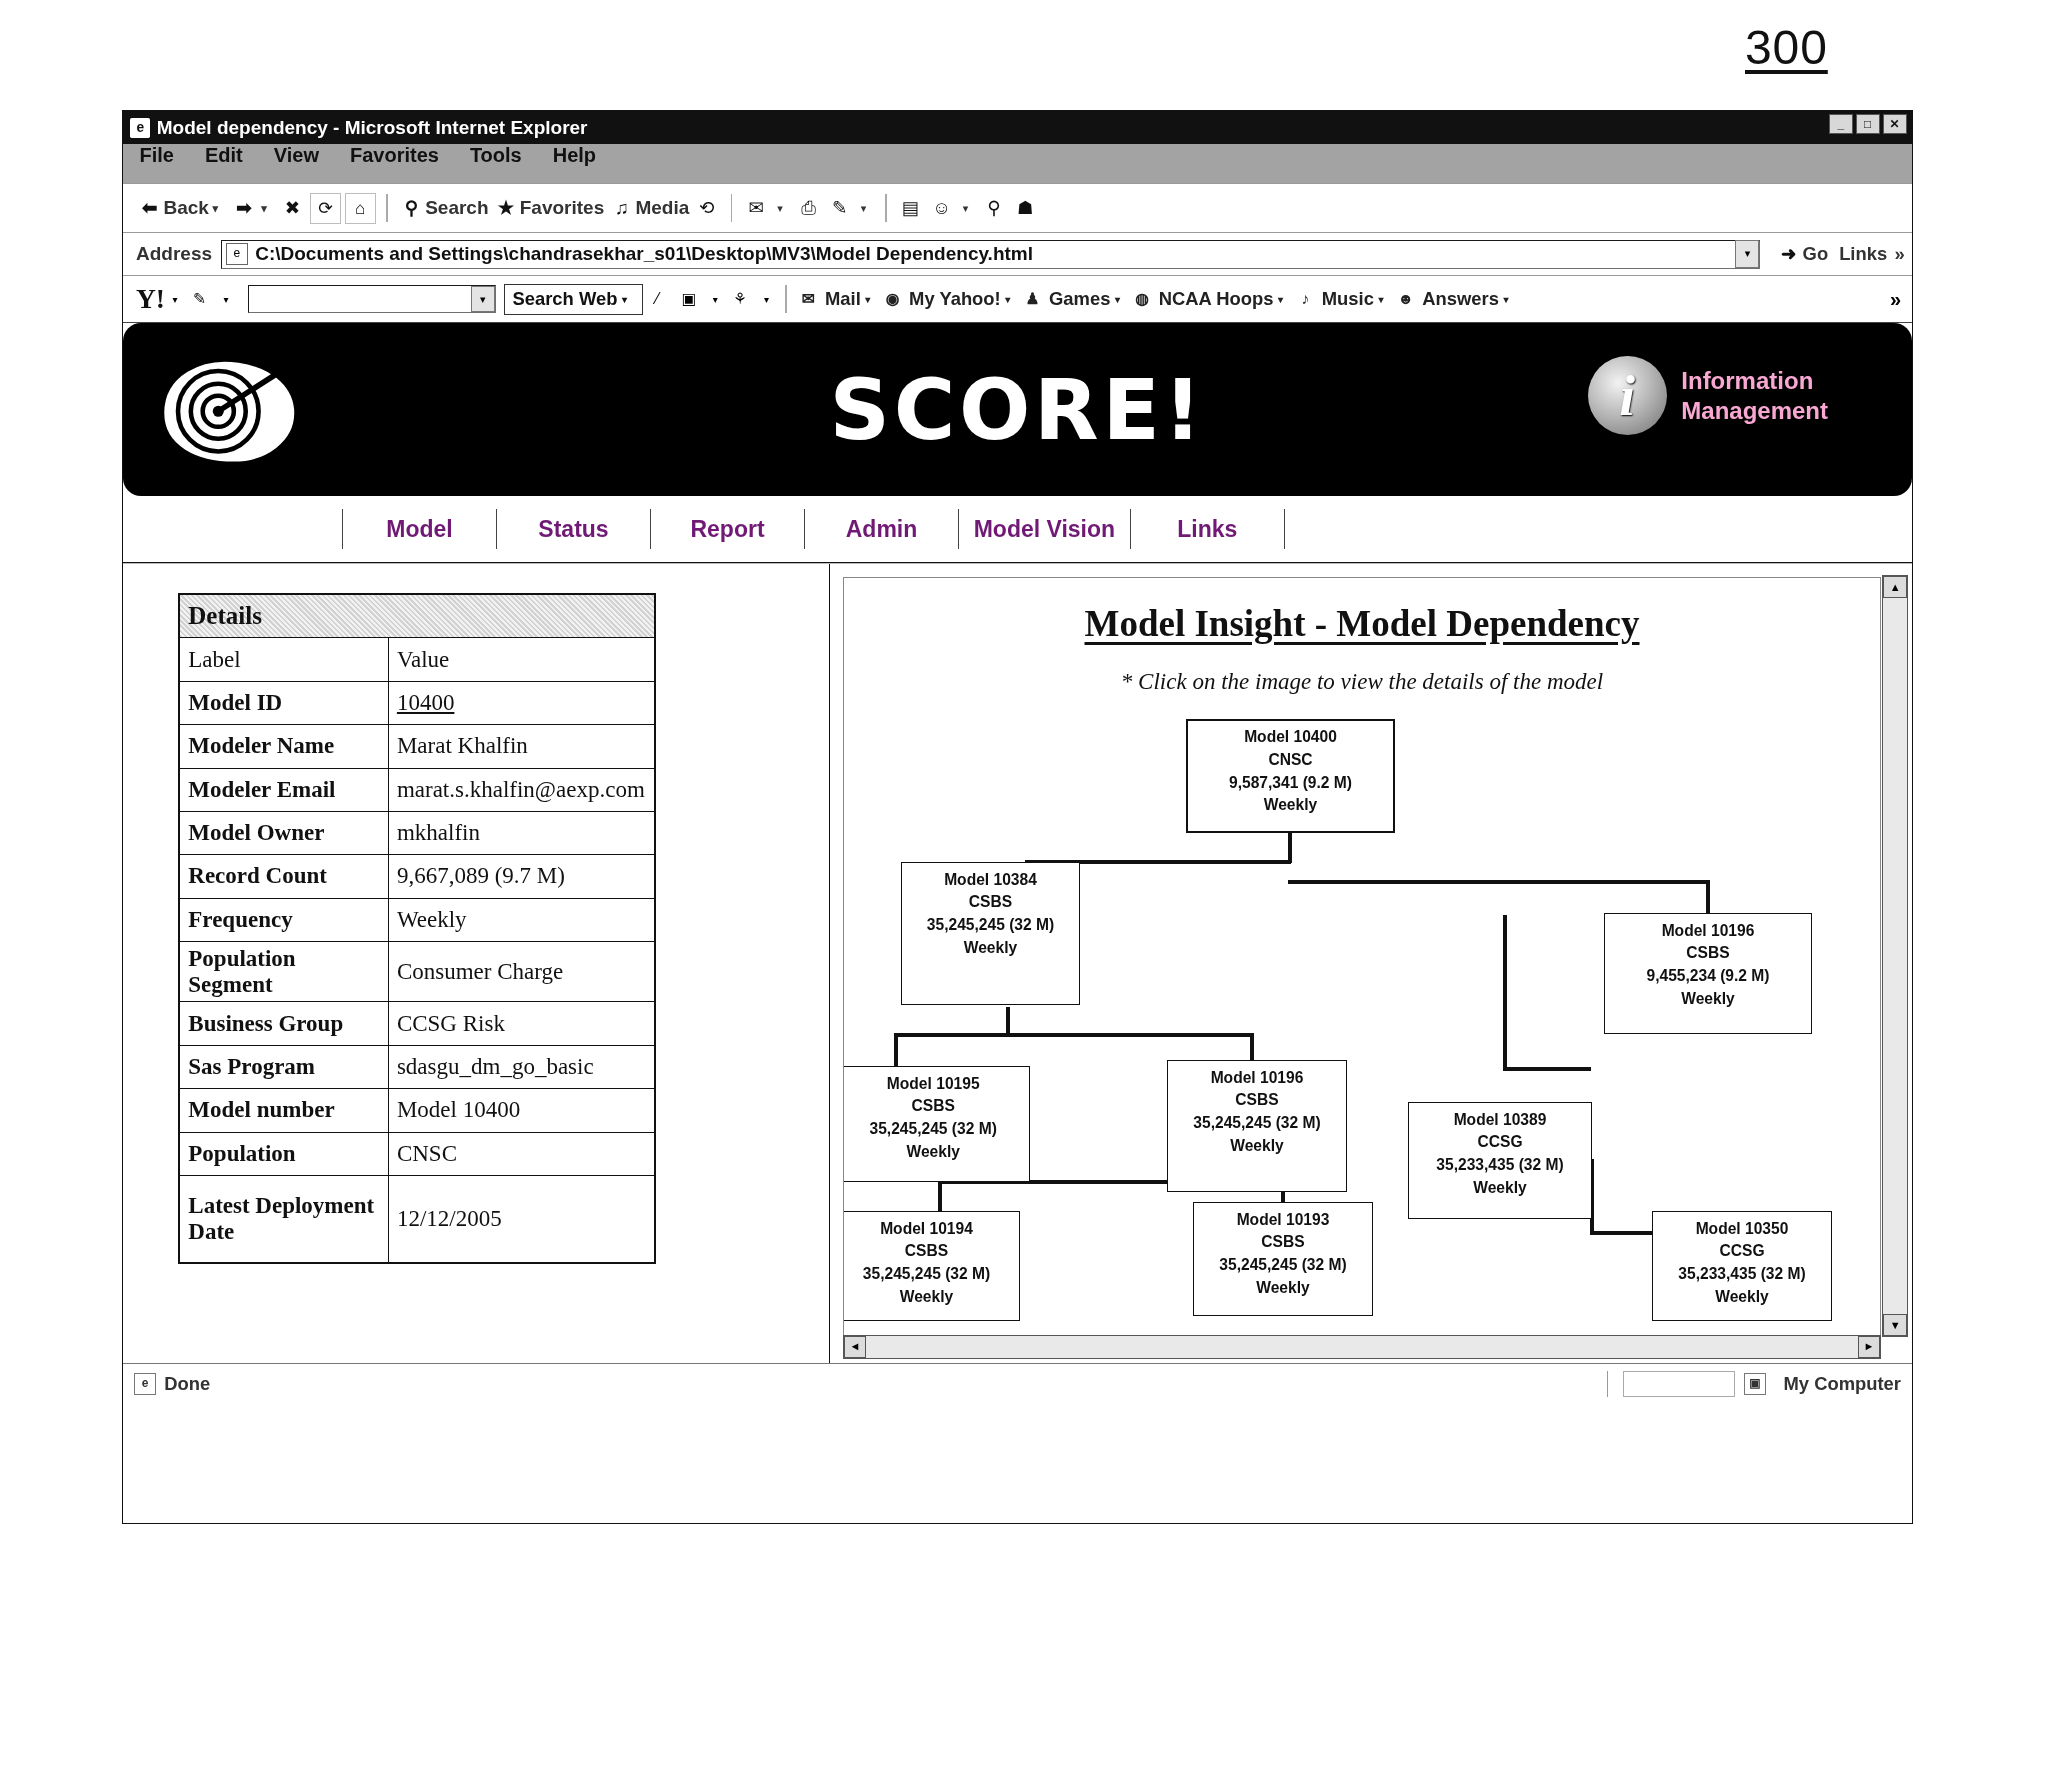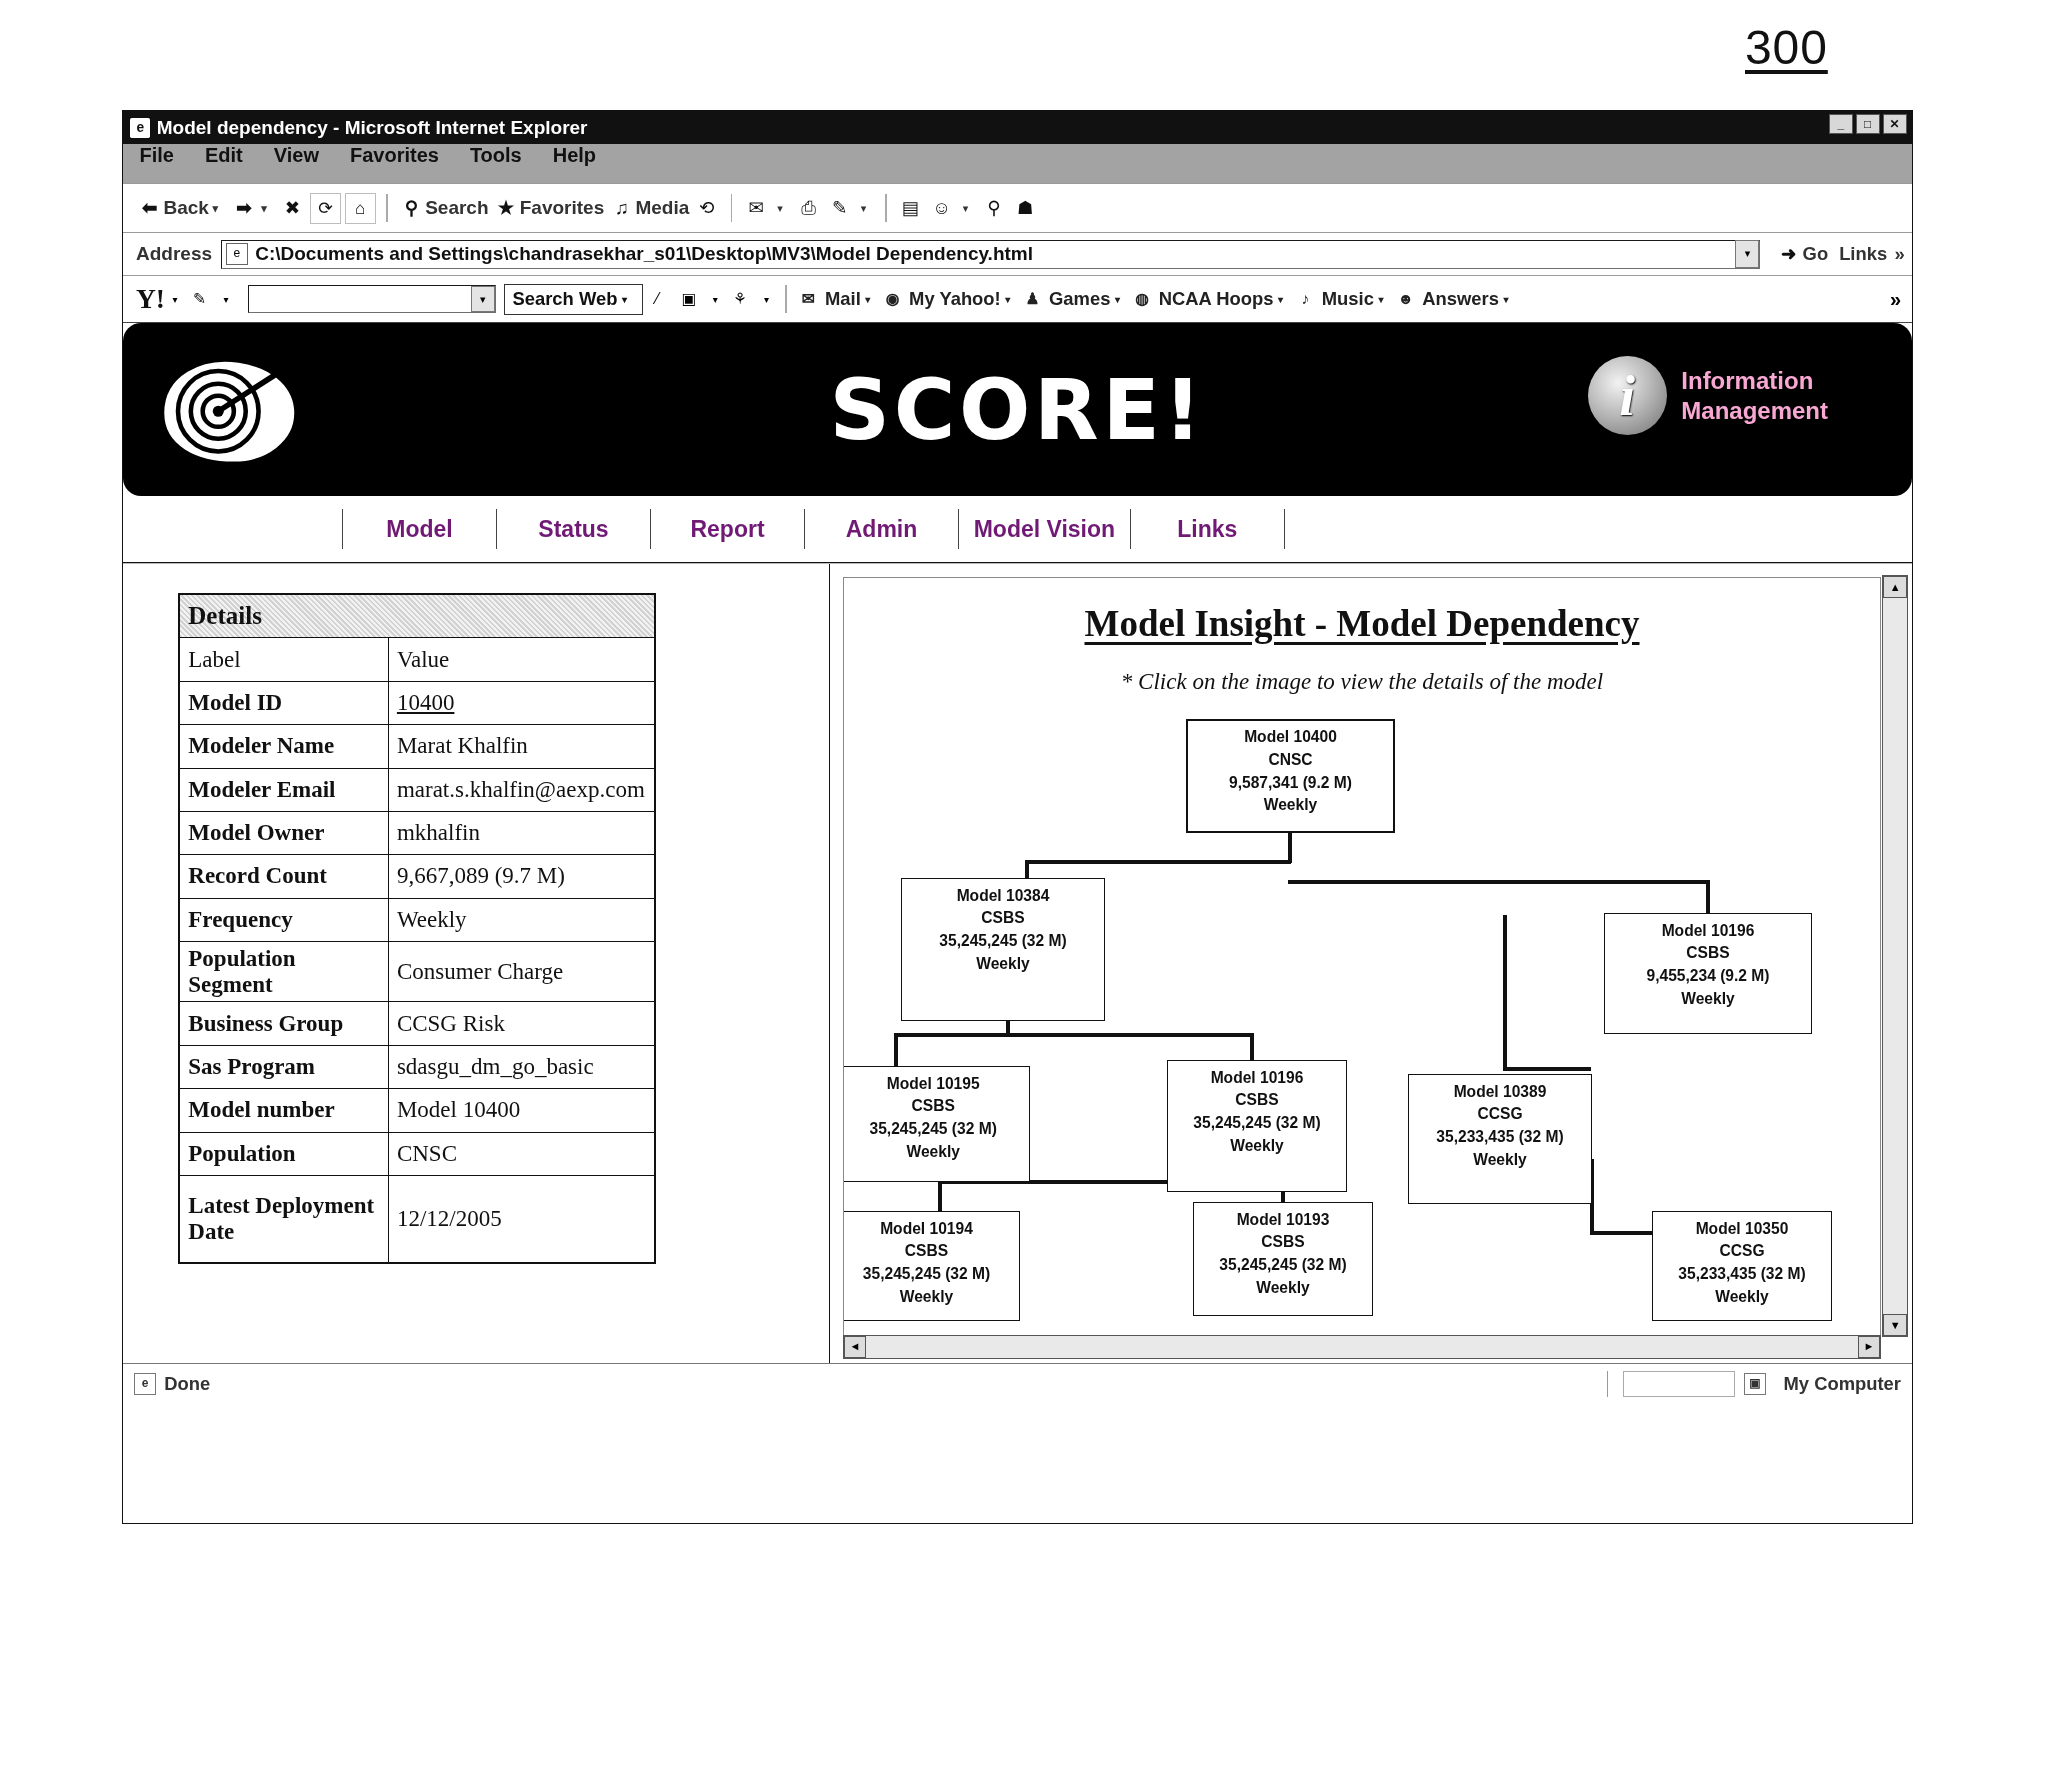--- a/index.html
+++ b/index.html
@@ -537,21 +537,21 @@
           <div class="edge" style="left:746px;top:457px;width:3.7px;height:75px;"></div>
           <div class="edge" style="left:746px;top:529px;width:64px;height:3.7px;"></div>
 
           <div class="node root" style="left:342px;top:16.5px;width:209px;height:114px;">
             <div>Model 10400</div>
             <div>CNSC</div>
             <div>9,587,341 (9.2 M)</div>
             <div>Weekly</div>
           </div>
 
-          <div class="node" style="left:57px;top:176px;width:204px;height:143px;">
+          <div class="node" style="left:57px;top:160px;width:179px;height:143px;">
             <div>Model 10384</div>
             <div>CSBS</div>
             <div>35,245,245 (32 M)</div>
             <div>Weekly</div>
           </div>
 
           <div class="node" style="left:760px;top:211px;width:208px;height:121px;">
             <div>Model 10196</div>
             <div>CSBS</div>
             <div>9,455,234 (9.2 M)</div>
@@ -565,21 +565,21 @@
             <div>Weekly</div>
           </div>
 
           <div class="node" style="left:323px;top:358px;width:180px;height:132px;">
             <div>Model 10196</div>
             <div>CSBS</div>
             <div>35,245,245 (32 M)</div>
             <div>Weekly</div>
           </div>
 
-          <div class="node" style="left:564px;top:372px;width:184px;height:130px;">
+          <div class="node" style="left:564px;top:400px;width:184px;height:117px;">
             <div>Model 10389</div>
             <div>CCSG</div>
             <div>35,233,435 (32 M)</div>
             <div>Weekly</div>
           </div>
 
           <div class="node" style="left:-11px;top:509px;width:187px;height:110px;">
             <div>Model 10194</div>
             <div>CSBS</div>
             <div>35,245,245 (32 M)</div>

